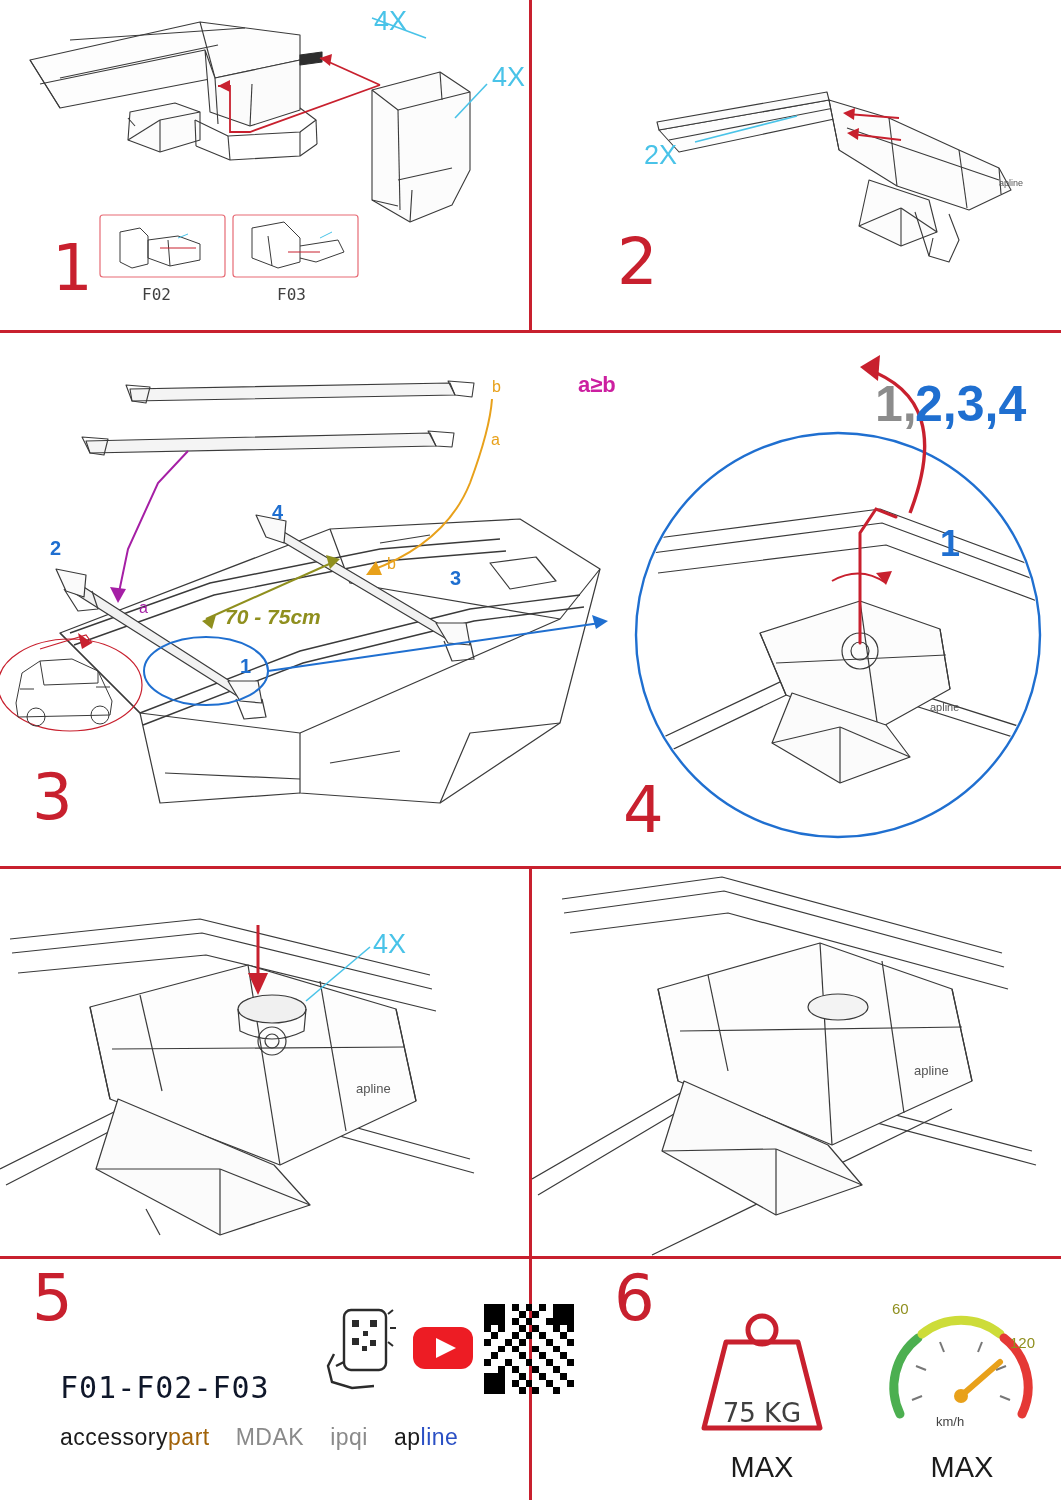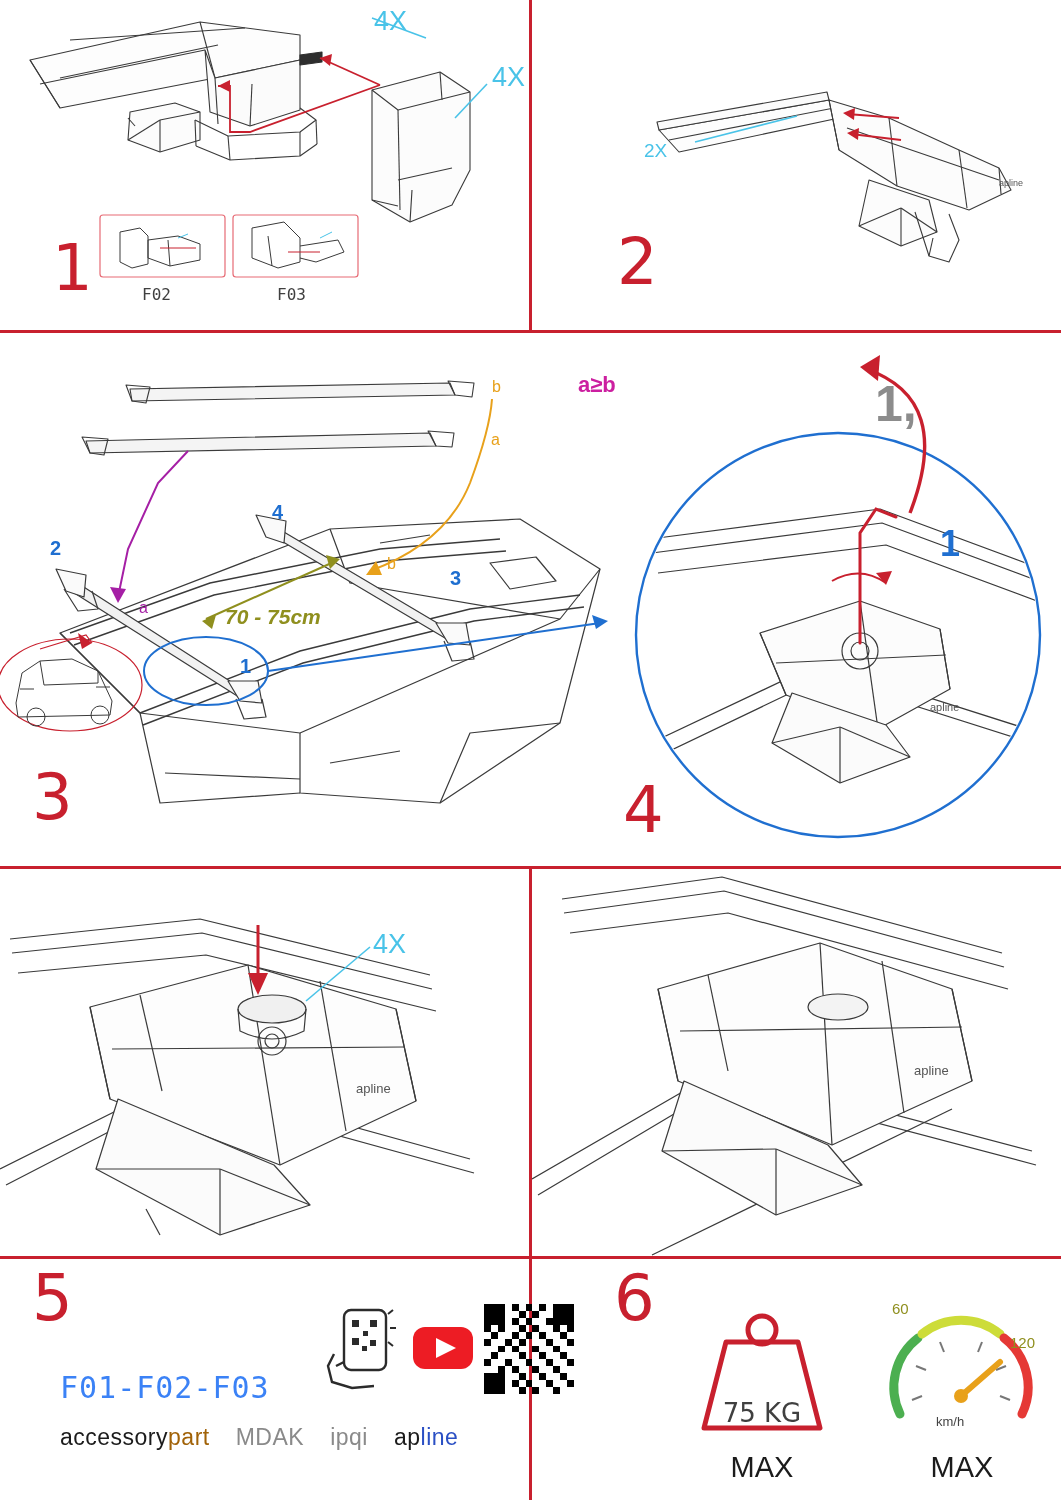--- a/index.html
+++ b/index.html
@@ -13,21 +13,21 @@
   
   .lbl{position:absolute;white-space:nowrap;}
   .cyan{color:#49c3e8;}
   .red{color:#404040;}
   .blue{color:#1f6fd0;}
   .gray{color:#8c8c8c;}
   .olive{color:#8f8f1e;}
   .orange{color:#e8a11b;}
   .purple{color:#a51fa5;}
   .magenta{color:#cc1fa0;}
-  .navy{color:#3b82f6;}
+  .navy{color:#0f172a;}
   svg{display:block;}
   .panel{position:absolute;}
   
   .qr{display:grid;grid-template-columns:repeat(11,1fr);grid-template-rows:repeat(11,1fr);width:84px;height:84px;}
   .qr i{background:#000;}
   .logorow{position:absolute;display:flex;align-items:flex-end;gap:26px;}
   .brand{font-size:23px;letter-spacing:.5px;}
   .b-dark{color:#1b1b1b;}
   .b-red{color:#a16207;}
   .b-gray{color:#8a8a8a;}
@@ -153,21 +153,21 @@
       </g>
 
       <g fill="none" stroke="#c8202e" stroke-width="1.8">
         <path d="M370 118 L318 114"></path>
         <path d="M372 140 L322 134"></path>
       </g>
       <polygon points="314,113 326,108 325,120" fill="#c8202e"></polygon>
       <polygon points="318,133 330,128 329,140" fill="#c8202e"></polygon>
       <text x="470" y="186" font-size="9" fill="#555" font-family="Liberation Sans">apline</text>
     </svg>
-    <div class="lbl cyan" style="left:115px;top:140px;font-size:19px;">2X</div>
+    <div class="lbl cyan" style="left:115px;top:140px;font-size:27px;">2X</div>
     <div class="stepnum" style="left:88px;top:230px;">2</div>
   </div>
 
   <div class="panel" style="left:0;top:333px;width:620px;height:533px;">
     <svg width="620" height="533" viewBox="0 0 620 533">
 
       <g fill="none" stroke="#3a3a3a" stroke-width="1.1" stroke-linejoin="round">
         <path d="M130 56 L450 50 L455 62 L132 68 Z" fill="#f4f4f4"></path>
         <path d="M126 52 L132 68 L146 70 L150 54 Z"></path>
         <path d="M448 48 L455 62 L472 64 L474 50 Z"></path>
@@ -287,20 +287,21 @@
 
       <g fill="none" stroke="#c8202e" stroke-width="2">
         <path d="M222 248 Q250 232 276 250"></path>
       </g>
       <polygon points="276,252 266,240 282,238" fill="#c8202e"></polygon>
 
       <path d="M300 180 Q344 66 256 36" fill="none" stroke="#c8202e" stroke-width="3.4"></path>
       <polygon points="250,34 270,22 268,48" fill="#c8202e"></polygon>
     </svg>
     <div class="lbl gray" style="left:265px;top:42px;font-size:50px;font-weight:bold;">1,</div>
+    <div class="lbl blue" style="left:305px;top:42px;font-size:50px;font-weight:bold;">2,3,4</div>
     <div class="lbl blue" style="left:330px;top:190px;font-size:36px;font-weight:bold;">1</div>
     <div class="stepnum" style="left:13px;top:445px;">4</div>
   </div>
 
   <div class="panel" style="left:0;top:869px;width:529px;height:387px;">
     <svg width="529" height="387" viewBox="0 0 529 387">
       <g fill="none" stroke="#3a3a3a" stroke-width="1.2" stroke-linejoin="round">
         <path d="M10 70 L200 50 L430 106"></path>
         <path d="M12 84 L202 64 L432 120"></path>
         <path d="M18 104 L206 86 L436 142"></path>

